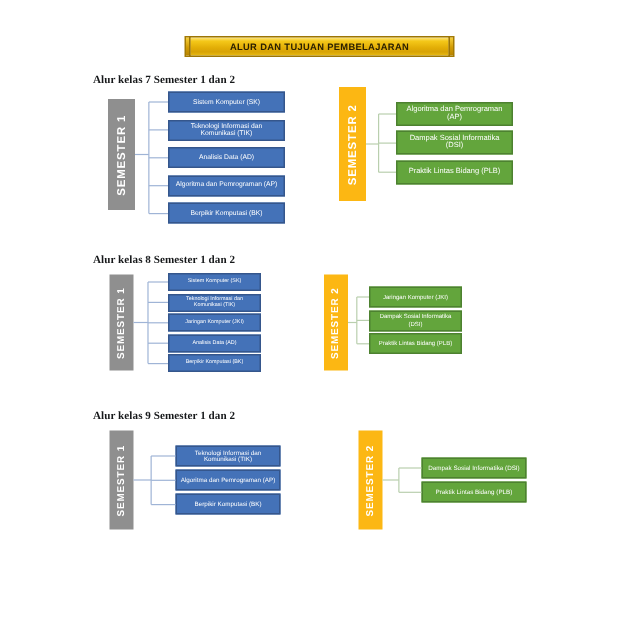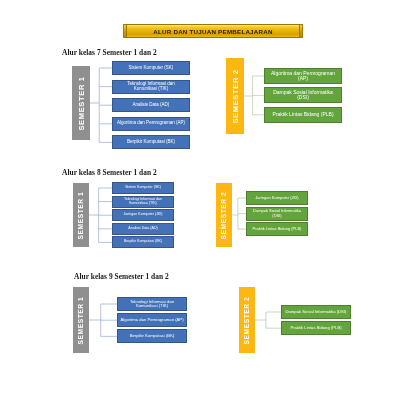--- a/index.html
+++ b/index.html
@@ -140,21 +140,21 @@
         <div class="node green" style="height: 14px; font-size: 4px; background: rgb(99, 165, 60);">Dampak Sosial Informatika (DSI)</div>
         <div class="node green" style="height: 14px; font-size: 4px; background: rgb(99, 165, 60);">Praktik Lintas Bidang (PLB)</div>
       </div>
       <svg class="conn" width="419" height="419">
         <line x1="232" y1="215" x2="237.88" y2="215" stroke="#b9cfae" stroke-width="0.8"></line>
         <line x1="237.88" y1="198" x2="237.88" y2="229.2" stroke="#b9cfae" stroke-width="0.8"></line>
         <line x1="237.88" y1="198" x2="246" y2="198" stroke="#b9cfae" stroke-width="0.8"></line>
         <line x1="237.88" y1="213.6" x2="246" y2="213.6" stroke="#b9cfae" stroke-width="0.8"></line>
         <line x1="237.88" y1="229.2" x2="246" y2="229.2" stroke="#b9cfae" stroke-width="0.8"></line>
       </svg>
-      <div class="sec-head" style="left: 74px; top: 272px;">Alur kelas 9 Semester 1 dan 2</div>
+      <div class="sec-head" style="left: 62px; top: 272px;">Alur kelas 9 Semester 1 dan 2</div>
       <div class="vbar gray" style="left: 73px; top: 287px; width: 16px; height: 66px; background: rgb(143, 143, 143);">
         <span style="font-size: 6.6px;">SEMESTER 1</span>
       </div>
       <div class="boxes" style="left: 117px; top: 297px; width: 70px; gap: 2.2px;">
         <div class="node blue" style="height: 14px; font-size: 4.2px; background: rgb(68, 114, 184);">Teknologi Informasi dan Komunikasi (TIK)</div>
         <div class="node blue" style="height: 14px; font-size: 4.2px; background: rgb(68, 114, 184);">Algoritma dan Pemrograman (AP)</div>
         <div class="node blue" style="height: 14px; font-size: 4.2px; background: rgb(68, 114, 184);">Berpikir Komputasi (BK)</div>
       </div>
       <svg class="conn" width="419" height="419">
         <line x1="89" y1="320" x2="100.76" y2="320" stroke="#9fb4d6" stroke-width="0.8"></line>

